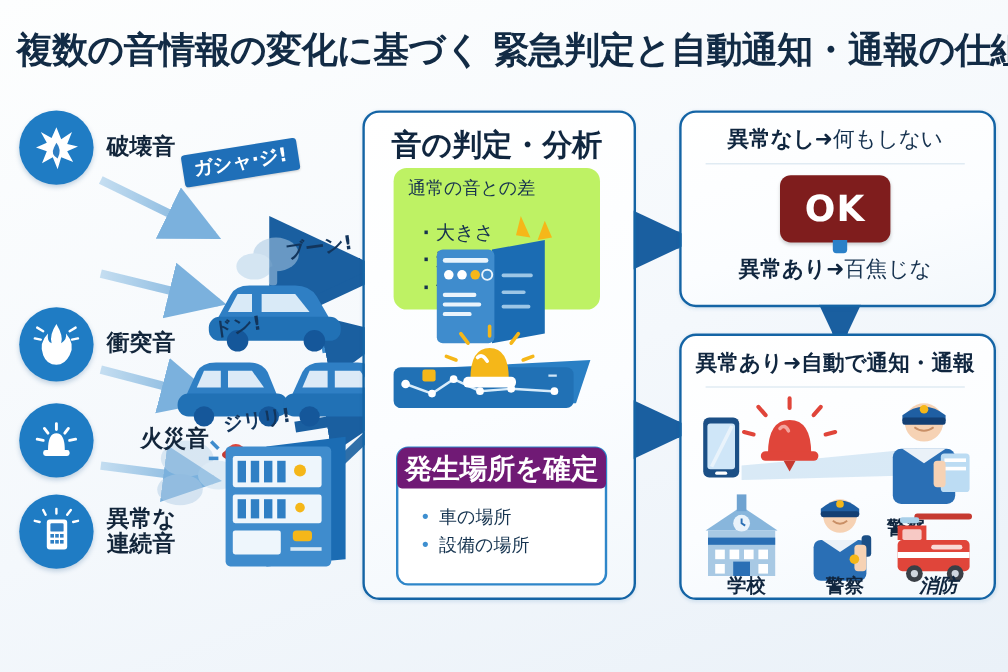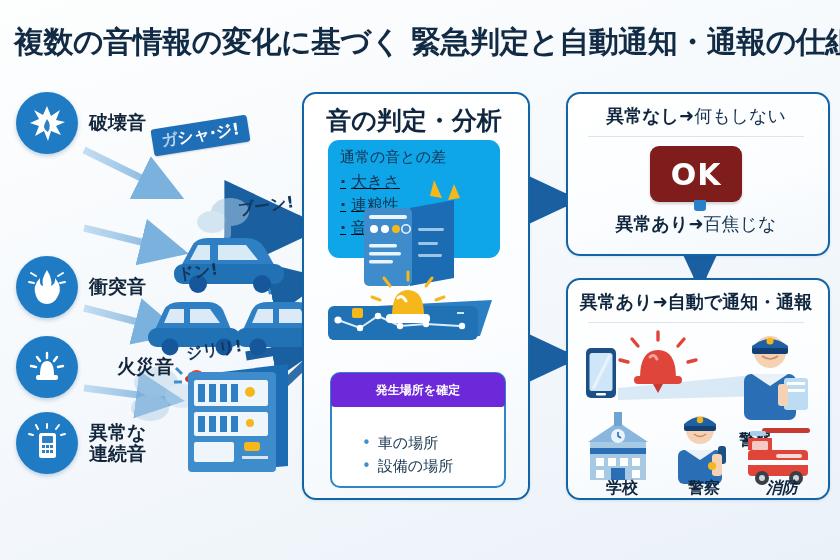--- a/index.html
+++ b/index.html
@@ -50,45 +50,45 @@
   }
   .sfx.filled{
     background:#1f6fb8;color:#ffffff;padding:3px 9px;border-radius:3px;
     transform:rotate(-9deg);box-shadow:0 1px 2px rgba(0,0,0,.16);
   }
   .sfx.dark{color:#12355c;}
 
   
   .subcard{
     position:absolute;border-radius:11px;
-    background:#0ea5e9;
+    background:#bef264;
   }
   .subcard .head{
     font-size:15px;color:#16324f;font-weight:400;
     position:absolute;left:12px;top:8px;white-space:nowrap;
   }
   .bullets{position:absolute;left:12px;top:30px;}
   .bullets li{
     list-style:none;font-size:16px;color:#16324f;
     line-height:1.45;white-space:nowrap;
   }
   .bullets li::before{content:"·";margin-right:5px;font-weight:700;}
 
   
   .pillbox{
     position:absolute;border:2px solid #2e86c9;border-radius:10px;
     background:#ffffff;
   }
   .pill{
     position:absolute;left:-1px;right:-1px;top:-1px;height:34px;
-    background:#6d28d9;border-radius:9px 9px 4px 4px;
+    background:#701a75;border-radius:9px 9px 4px 4px;
     display:flex;align-items:center;justify-content:center;
-    font-size:12px;font-weight:700;color:#ffffff;white-space:nowrap;
-  }
-  .pillbox ul{margin:16px;padding:0;position:absolute;left:14px;top:42px;}
+    font-size:23px;font-weight:700;color:#ffffff;white-space:nowrap;
+  }
+  .pillbox ul{margin:4px;padding:0;position:absolute;left:14px;top:42px;}
   .pillbox li{
     list-style:none;font-size:15px;color:#15334f;line-height:1.55;
     white-space:nowrap;
   }
   .pillbox li::before{content:"•";color:#3e8fd0;margin-right:7px;}
 
   
   .rowtext{
     position:absolute;left:0;right:0;text-align:center;
     font-size:18px;font-weight:700;color:#10263f;white-space:nowrap;
@@ -281,21 +281,21 @@
     </span>
     <span class="lbl">異常な
 連続音</span>
   </div>
 
   <div class="panel" style="left:302px;top:92px;width:224px;height:404px;"></div>
   <div class="panel-title" style="left:302px;top:104px;width:224px;">音の判定・分析</div>
 
   <div class="subcard" style="left:328px;top:140px;width:172px;height:118px;">
     <div class="head">通常の音との差</div>
-    <ul class="bullets" style="margin:0;padding:0;text-decoration:underline;">
+    <ul class="bullets" style="margin:12px;padding:0;">
       <li>大きさ</li>
       <li>連粮性</li>
       <li>音の種</li>
     </ul>
   </div>
 
   <svg width="224" height="240" viewBox="0 0 224 240" style="position:absolute;left:302px;top:168px;">
     <g>
       <path d="M108,40 L152,32 L152,110 L108,118 Z" fill="#1b6cb3"></path>
       <rect x="62" y="40" width="48" height="78" rx="5" fill="#3f8ccd"></rect>

